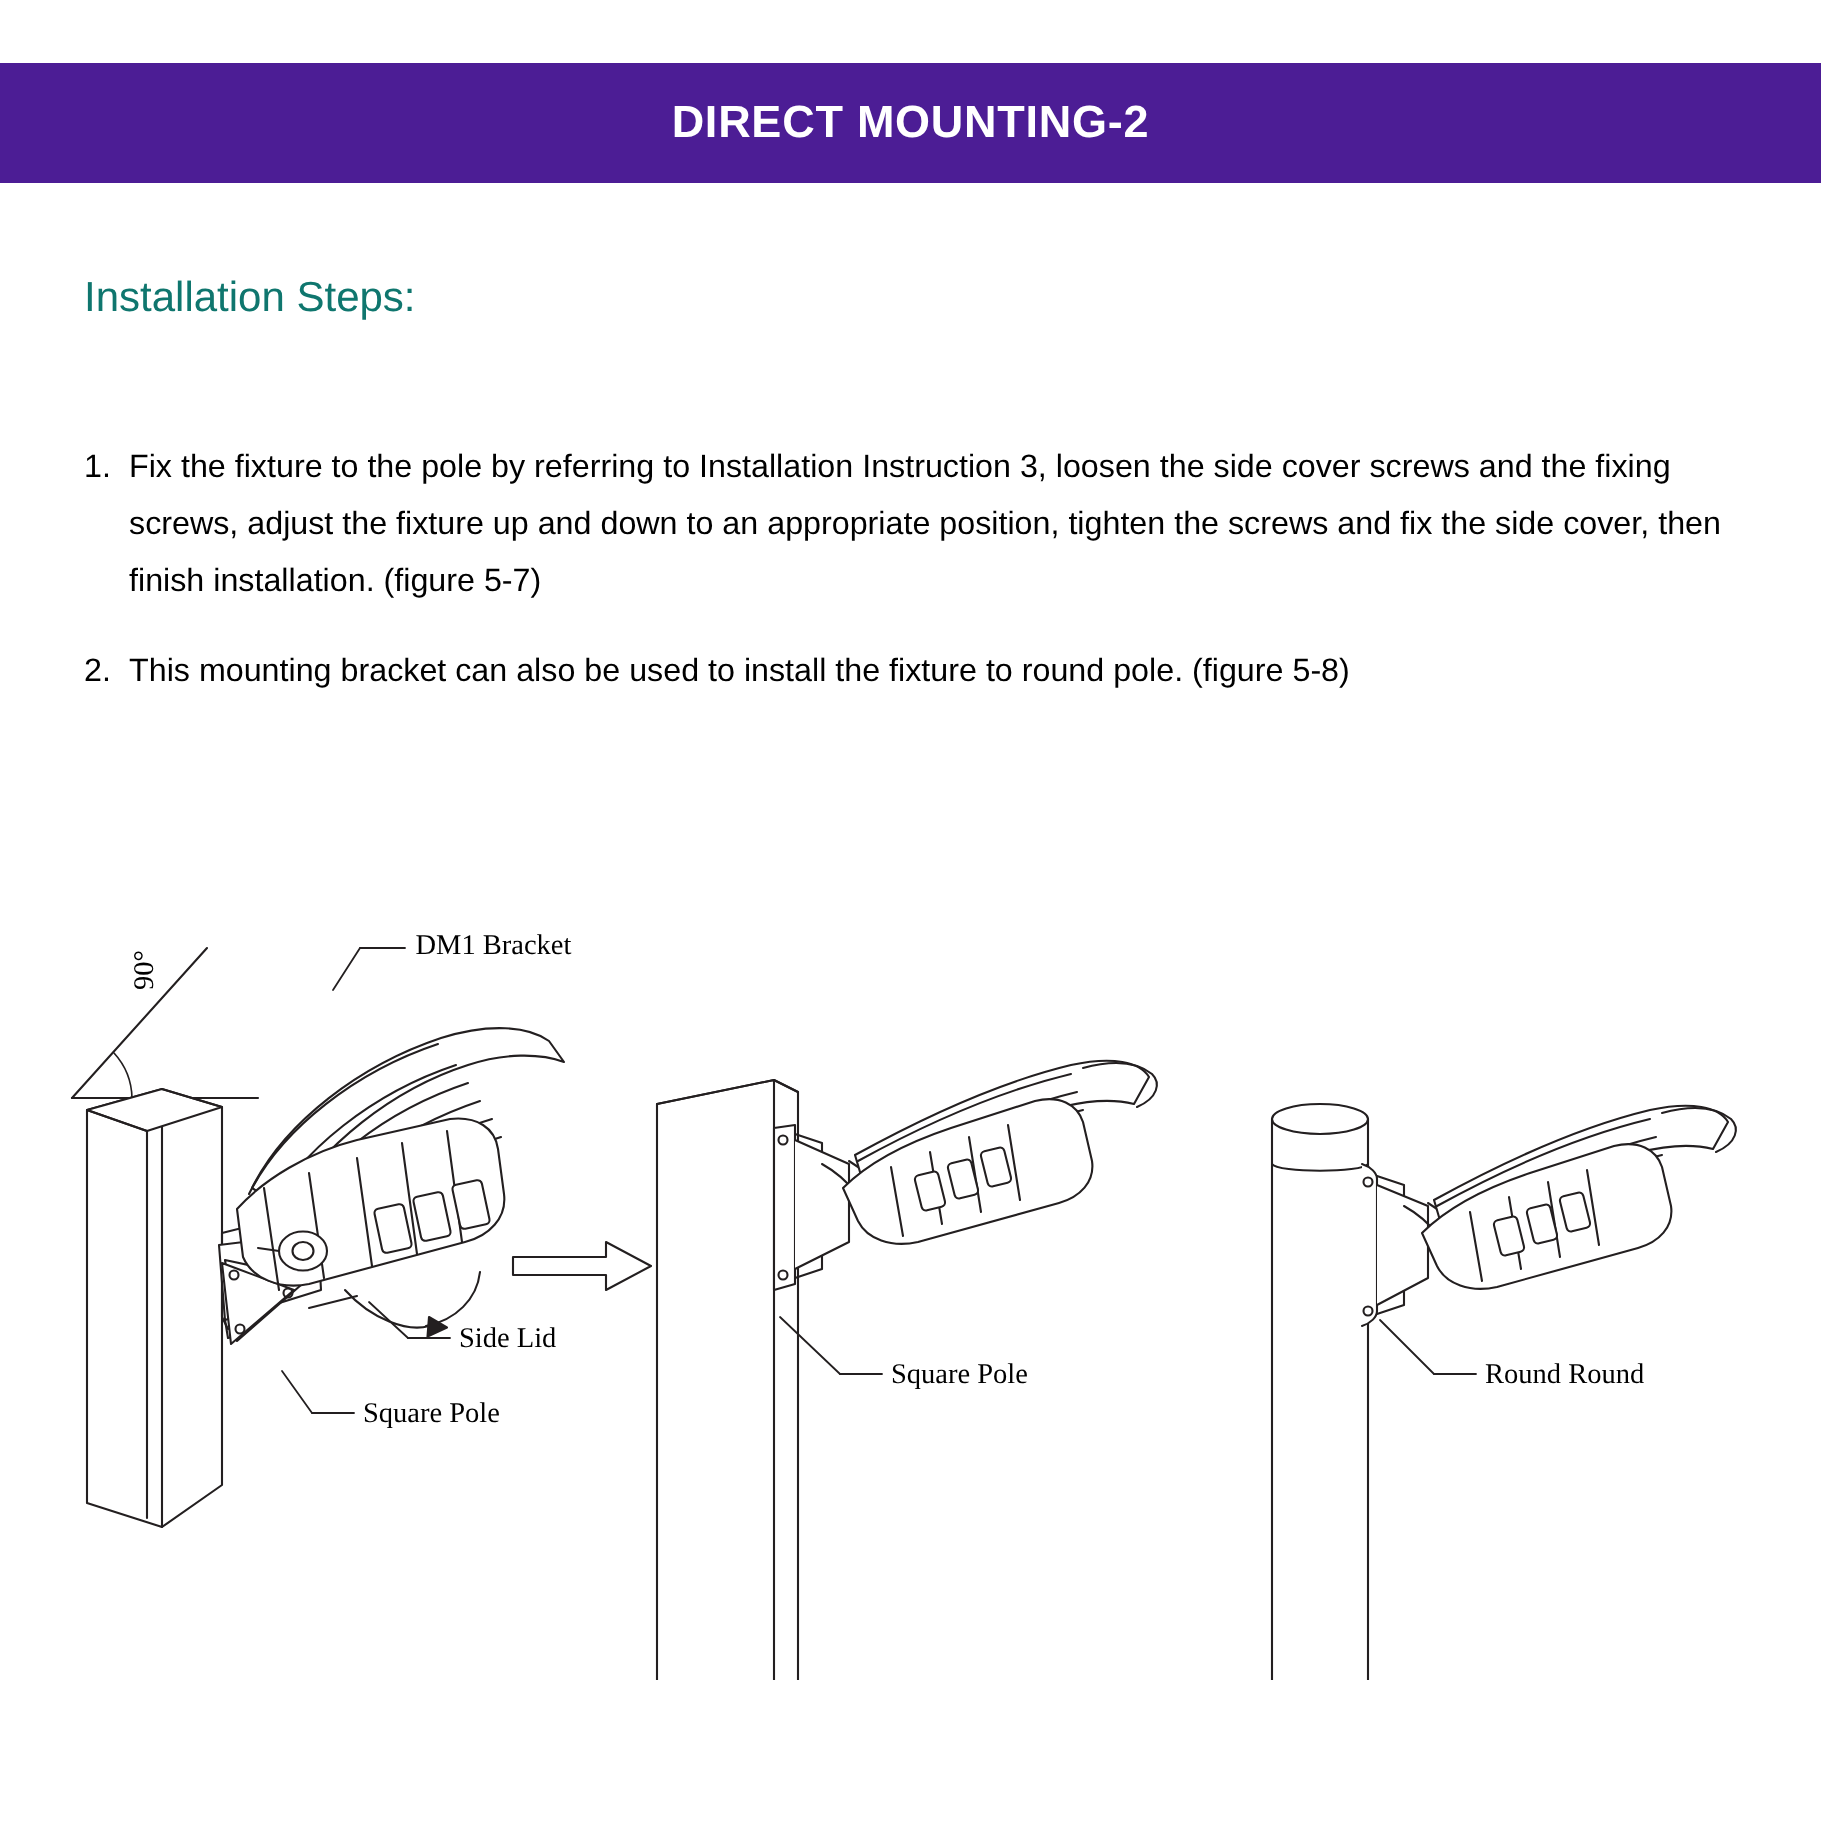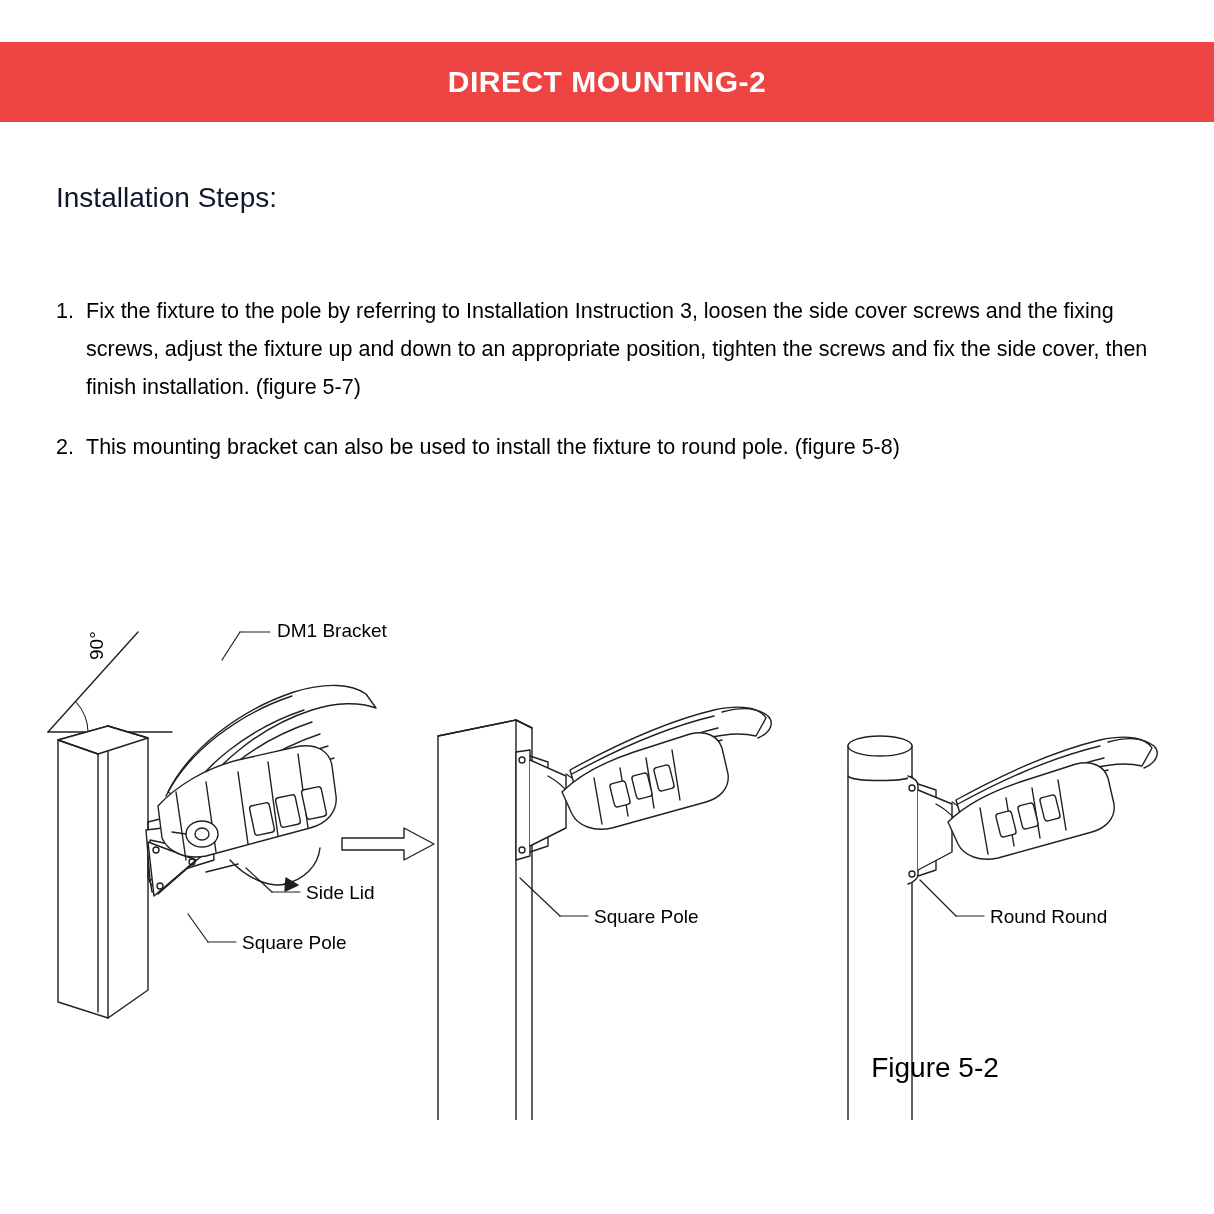--- a/index.html
+++ b/index.html
@@ -14,37 +14,37 @@
     color: #000000;
     overflow: hidden;
     position: relative;
   }
   .header-bar {
     position: absolute;
     left: 0;
     top: 42px;
     width: 1214px;
     height: 80px;
-    background: #ef4444;
+    background: #4c1d95;
     display: flex;
     align-items: center;
     justify-content: center;
   }
   .header-title {
     color: #ffffff;
     font-size: 30px;
     font-weight: bold;
     letter-spacing: 0.5px;
   }
   .section-title {
     position: absolute;
     left: 56px;
     top: 182px;
     font-size: 28px;
-    color: #0f172a;
+    color: #0f766e;
     font-weight: normal;
   }
   .steps {
     position: absolute;
     left: 56px;
     top: 292px;
     width: 1120px;
   }
   .step {
     display: flex;
@@ -61,20 +61,21 @@
     flex: 1 1 auto;
   }
 
   
   .figures {
     position: absolute;
     left: 0;
     top: 560px;
     width: 1136px;
     height: 560px;
+    font-family: Liberation Serif, serif;
   }
   .fig-caption {
     position: absolute;
     font-size: 28px;
     color: #000;
     text-align: center;
   }
   #cap51 { left: 130px; top: 492px; width: 290px; }
   #cap52 { left: 790px; top: 492px; width: 290px; }
 
@@ -273,14 +274,13 @@
   <div class="lbl" style="left:86px; top:100px; transform:rotate(-90deg); transform-origin:left top;">
     <span>90</span><span>°</span>
   </div>
   <div class="lbl" style="left:306px; top:322px;">Side Lid</div>
   <div class="lbl" style="left:242px; top:372px;">Square Pole</div>
 
   <div class="lbl" style="left:594px; top:346px;">Square Pole</div>
 
   <div class="lbl" style="left:990px; top:346px;">Round Round</div>
 
-  <div class="fig-caption" id="cap52">Figure 5-2</div>
 </div>
 
 </body></html>

